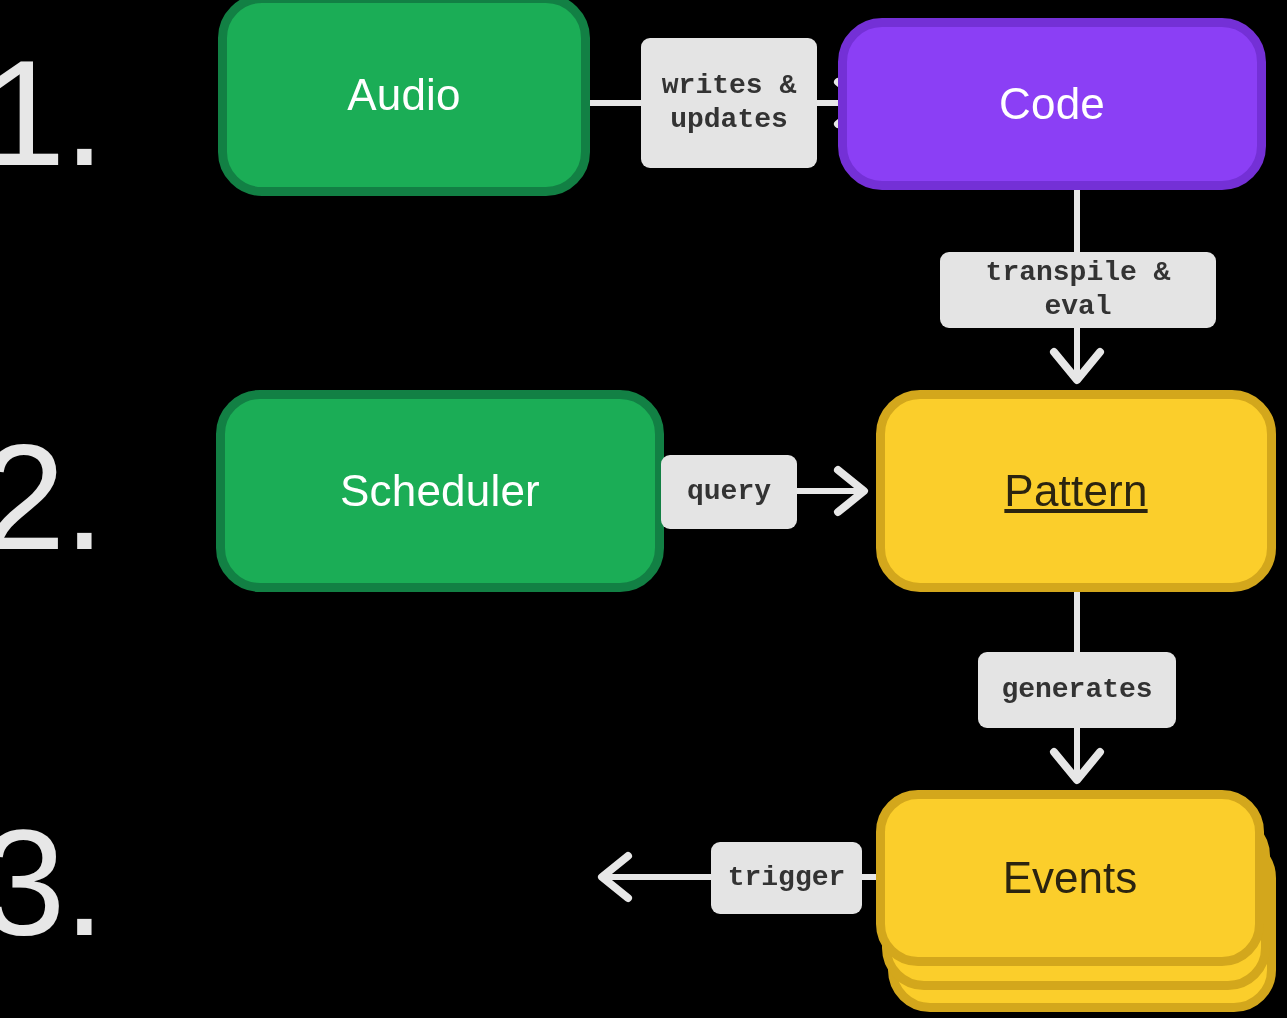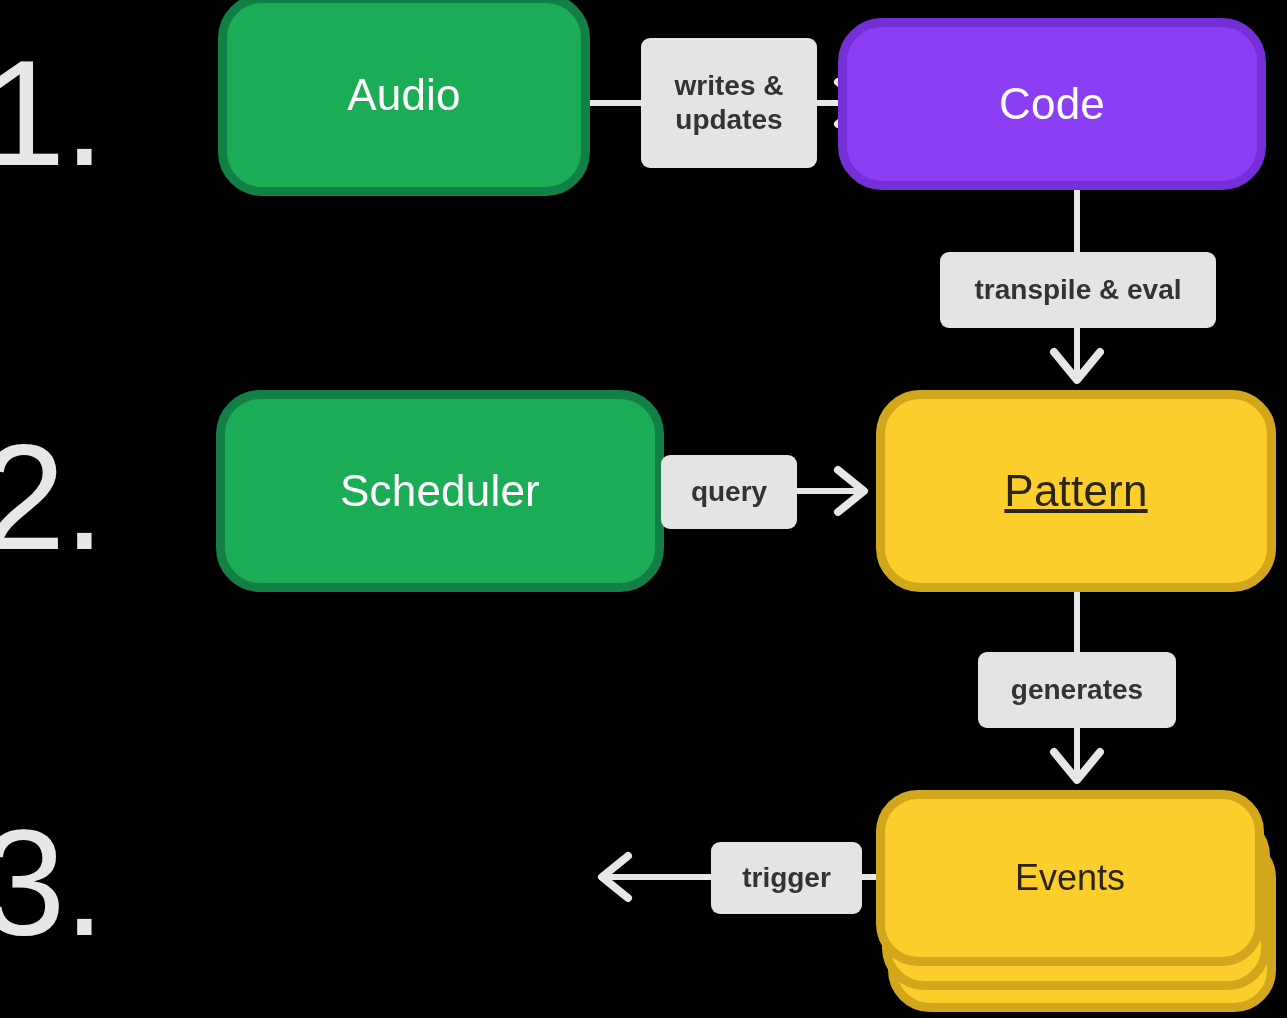--- a/index.html
+++ b/index.html
@@ -95,21 +95,21 @@
   }
   .stack-layer-3 { top: 52px;  left: 12px; }
   .stack-layer-2 { top: 30px;  left: 6px; }
   .stack-layer-1 {
     top: 6px;
     left: 0px;
     display: flex;
     align-items: center;
     justify-content: center;
     color: #2B2410;
-    font-size: 36px;
+    font-size: 44px;
   }
 
   
   .edge-svg {
     position: absolute;
     left: 0;
     top: 0;
     width: 1287px;
     height: 1018px;
     pointer-events: none;
@@ -138,20 +138,21 @@
     border-radius: 9px;
     font-size: 28px;
     font-weight: bold;
     line-height: 1.22;
     display: flex;
     align-items: center;
     justify-content: center;
     text-align: center;
     padding: 8px 20px;
     white-space: pre-line;
+    font-family: Liberation Mono, monospace;
   }
   #edge-label-writes    { left: 641px;  top: 38px;  width: 176px; height: 130px; }
   #edge-label-transpile { left: 940px;  top: 252px; width: 276px; height: 76px; }
   #edge-label-query     { left: 661px;  top: 455px; width: 136px; height: 74px; }
   #edge-label-generates { left: 978px;  top: 652px; width: 198px; height: 76px; }
   #edge-label-trigger   { left: 663px;  top: 842px; width: 151px; height: 72px; margin-left: 48px; }
 </style>
 </head>
 <body>
 

